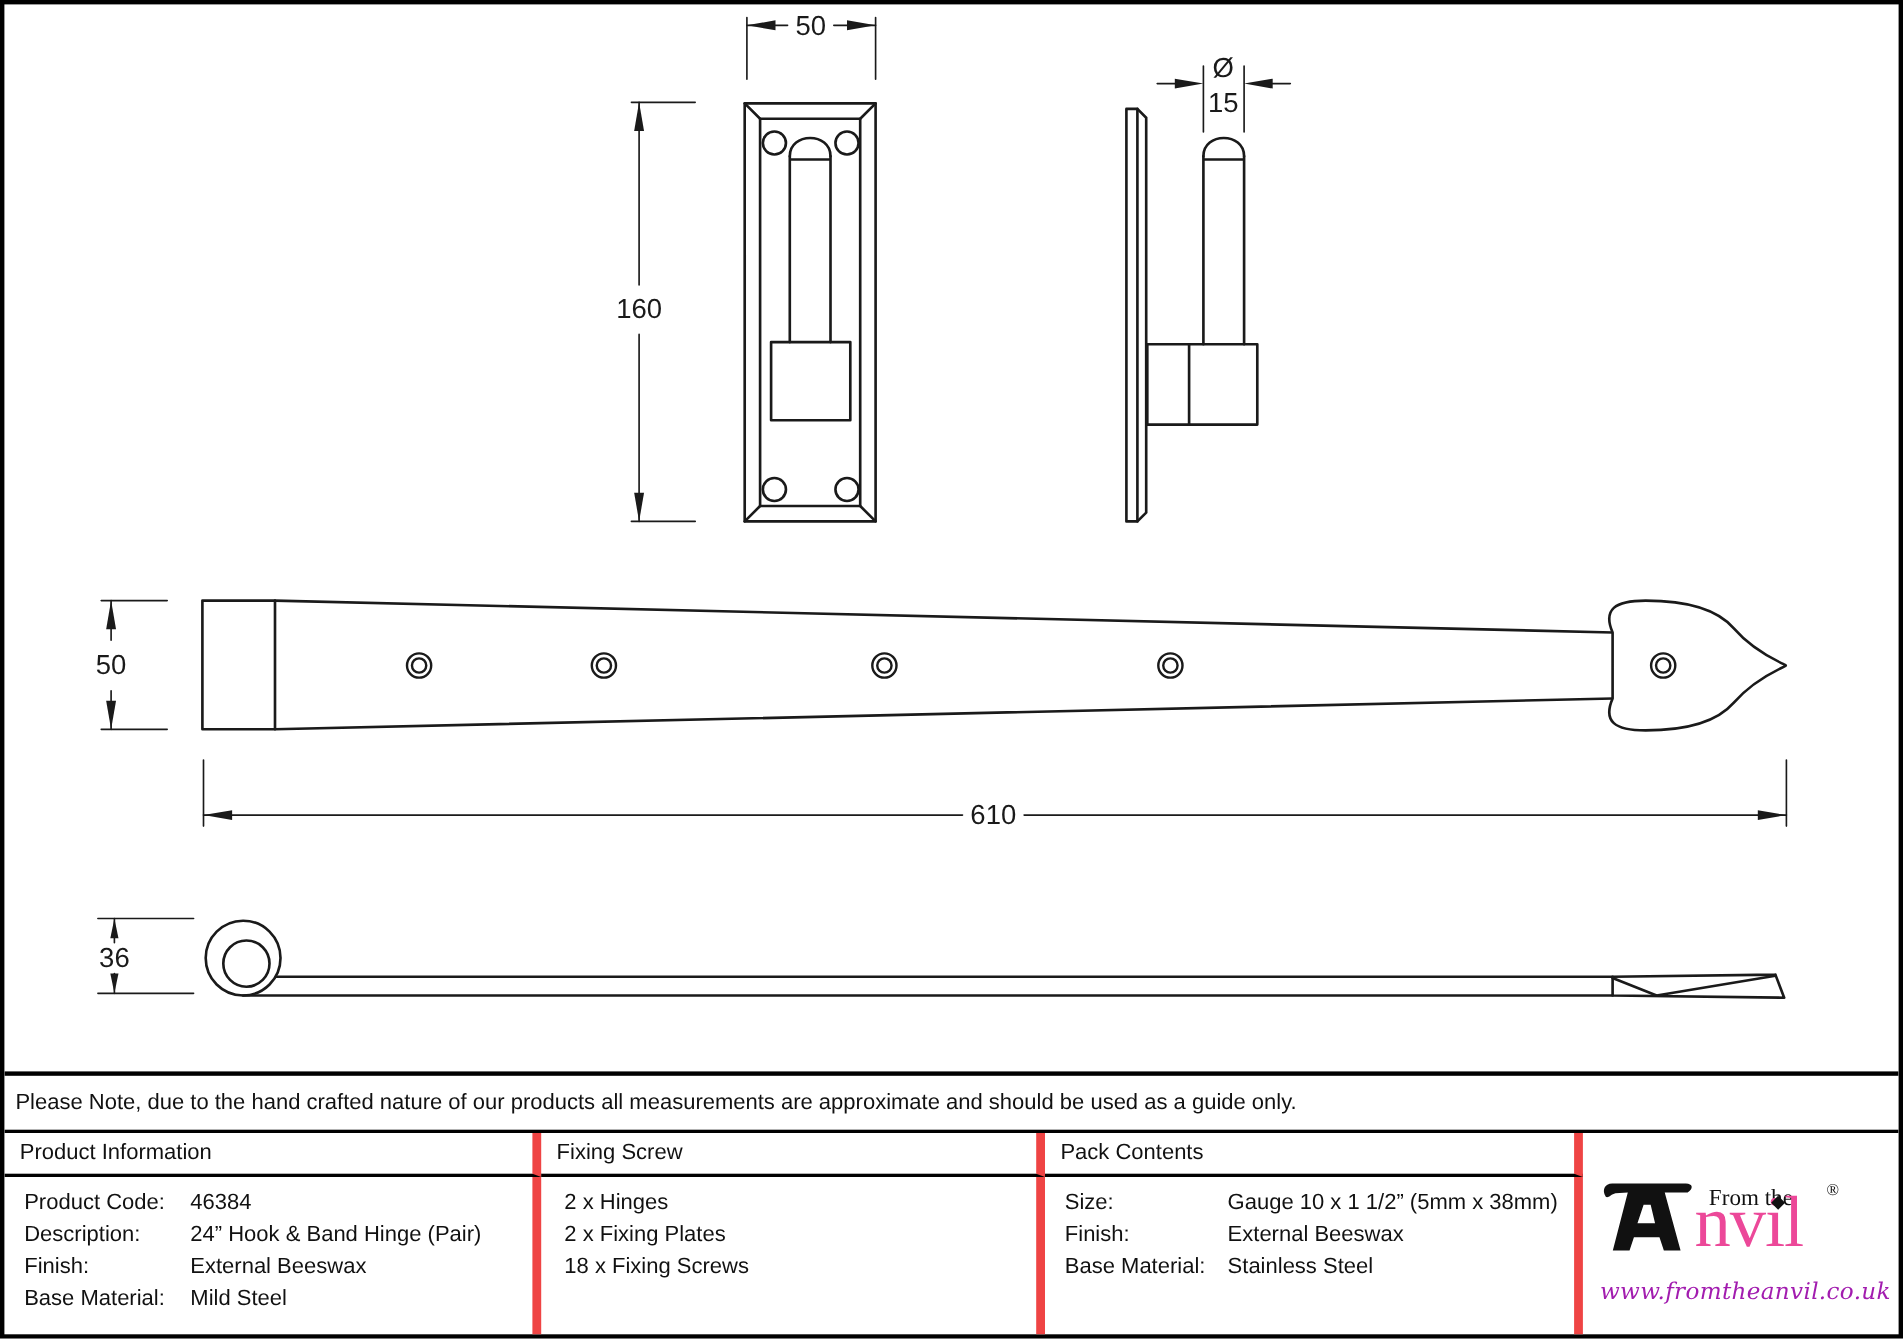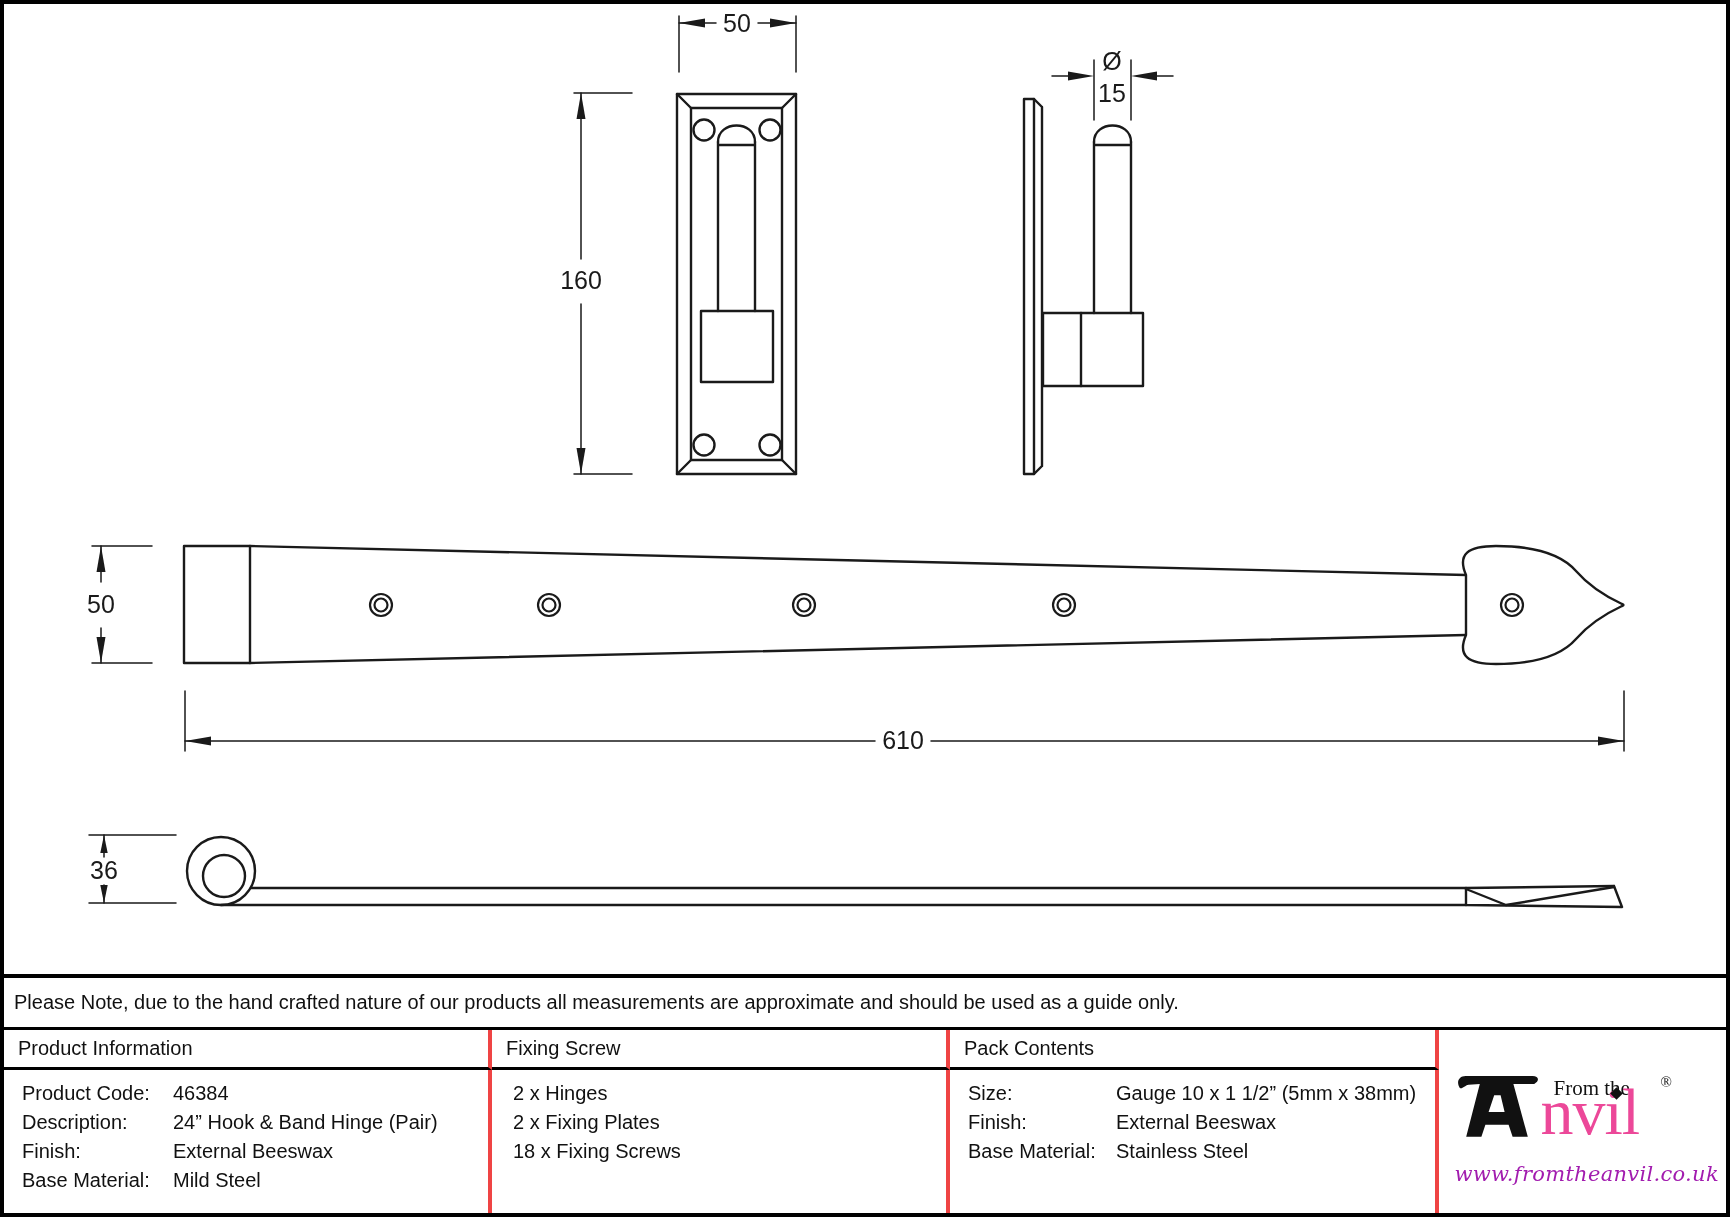--- a/index.html
+++ b/index.html
@@ -34,21 +34,21 @@
     grid-template-columns:488px 458px 489px 1fr;
     grid-template-rows:40px 1fr;
   }
   .cell{box-sizing:border-box;}
   .hdr{
     border-bottom:3px solid #000;
     display:flex;align-items:center;
     padding-left:14px;
     font-size:20px;
   }
-  .col-line{border-right:4px solid #ef4444;}
+  .col-line{border-right:8px solid #ef4444;}
   .body-cell{padding:9px 10px 0 18px;font-size:20px;line-height:29px;}
   .kv{display:flex;}
   .kv .k{width:151px;flex:0 0 151px;}
   .fs .kv .k{width:148px;flex:0 0 148px;}
   .pack{padding-left:21px;}
   
   .logo-cell{
     grid-column:4;grid-row:1 / span 2;
     display:flex;align-items:center;justify-content:center;
   }

